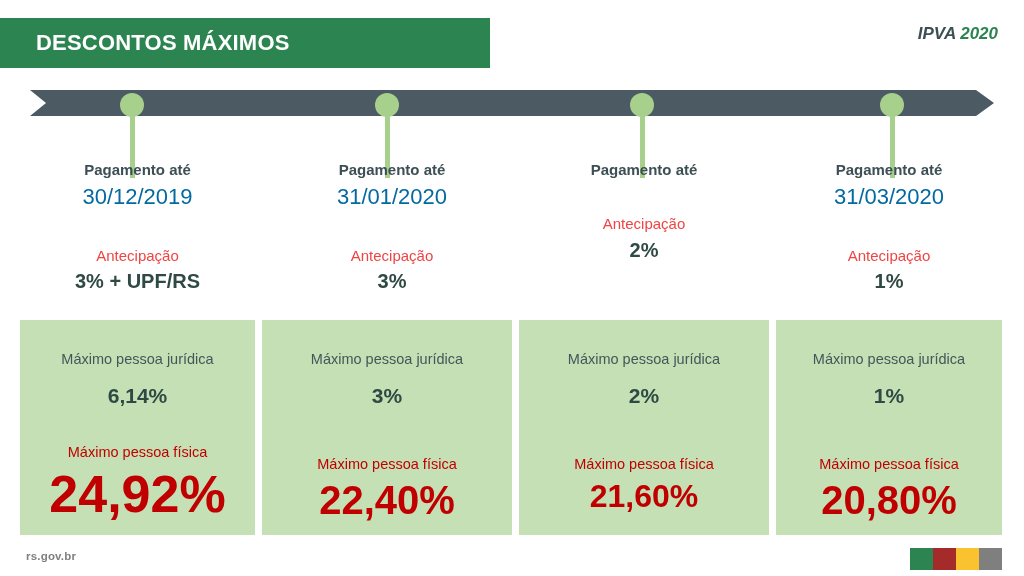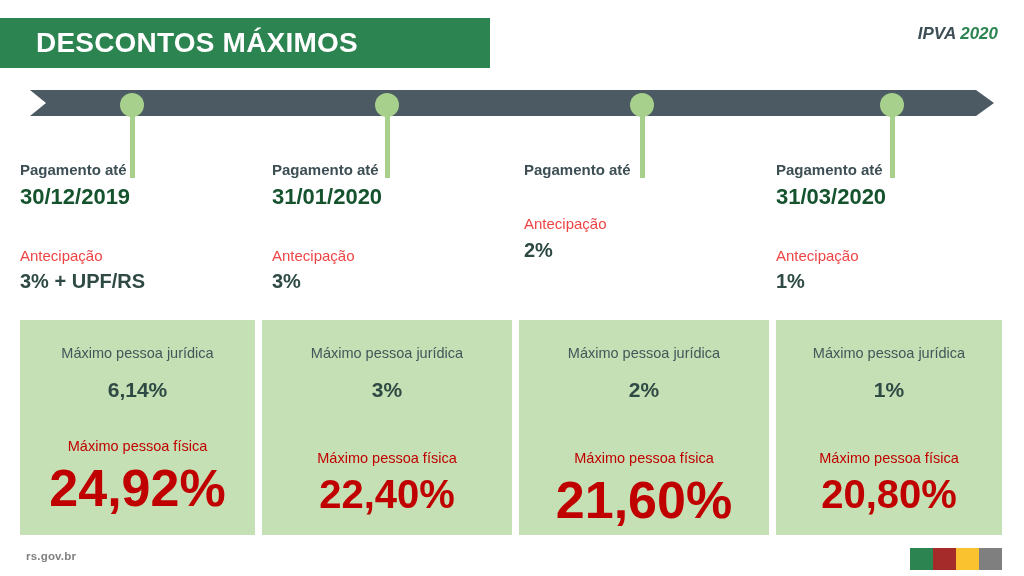--- a/index.html
+++ b/index.html
@@ -17,21 +17,21 @@
 
   
   #title-banner {
     position:absolute; left:0; top:18px;
     width:490px; height:50px;
     background:#2c8450;
     display:flex; align-items:center;
   }
   #title-text {
     color:#ffffff;
-    font-size:28px;
+    font-size:22px;
     font-weight:bold;
     letter-spacing:0.2px;
     padding-left:36px;
     line-height:1;
     white-space:nowrap;
   }
 
   
   #brand {
     position:absolute; right:26px; top:24px;
@@ -71,29 +71,30 @@
     left:0; top:3px;
     width:24px; height:24px;
     border-radius:50%;
     background:#a8d08d;
   }
 
   
   .col {
     position:absolute;
     top:160px;
+    text-align:center;
   }
   .pay-label {
     font-size:15px; font-weight:bold;
     color:#3d4f55;
     line-height:1.35;
   }
   .pay-date {
-    font-size:22px; font-weight:bold;
-    color:#14532d;
+    font-size:22px; font-weight:normal;
+    color:#0369a1;
     line-height:1.35;
     margin-top:2px;
   }
   .antec-label {
     font-size:15px; font-weight:normal;
     color:#ef4444;
     margin-top:34px;
     line-height:1.3;
   }
   .antec-value {
@@ -103,21 +104,21 @@
     line-height:1.3;
   }
 
   
   .card {
     position:absolute;
     top:320px;
     height:215px;
     background:#c5e0b4;
     text-align:center;
-    padding-top:24px;
+    padding-top:30px;
   }
   .pj-label {
     font-size:14.5px; color:#44565a; font-weight:normal;
     line-height:1.3;
   }
   .pj-value {
     font-size:21px; font-weight:bold; color:#2f4a44;
     margin-top:14px; line-height:1.25;
   }
   .pf-label {
@@ -212,21 +213,21 @@
     <div class="pj-label">Máximo pessoa jurídica</div>
     <div class="pj-value">3%</div>
     <div class="pf-label" style="margin-top:46px;">Máximo pessoa física</div>
     <div class="pf-value" style="font-size:40px; margin-top:6px;">22,40%</div>
   </div>
 
   <div class="card" style="left:519px; width:250px;">
     <div class="pj-label">Máximo pessoa jurídica</div>
     <div class="pj-value">2%</div>
     <div class="pf-label" style="margin-top:46px;">Máximo pessoa física</div>
-    <div class="pf-value" style="font-size:52px; margin-top:6px;">21,60%</div>
+    <div class="pf-value" style="font-size:32px; margin-top:6px;">21,60%</div>
   </div>
 
   <div class="card" style="left:776px; width:226px;">
     <div class="pj-label">Máximo pessoa jurídica</div>
     <div class="pj-value">1%</div>
     <div class="pf-label" style="margin-top:46px;">Máximo pessoa física</div>
     <div class="pf-value" style="font-size:40px; margin-top:6px;">20,80%</div>
   </div>
 
   <div id="footer-site">rs.gov.br</div>

